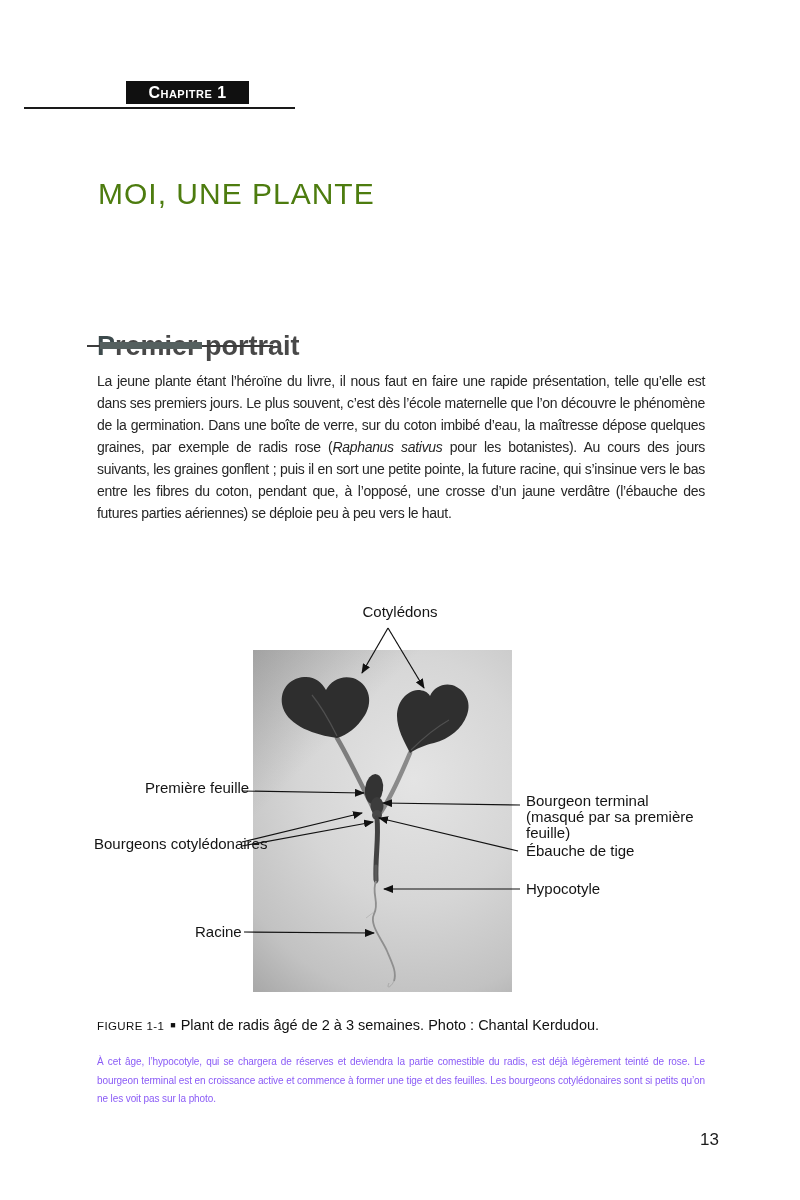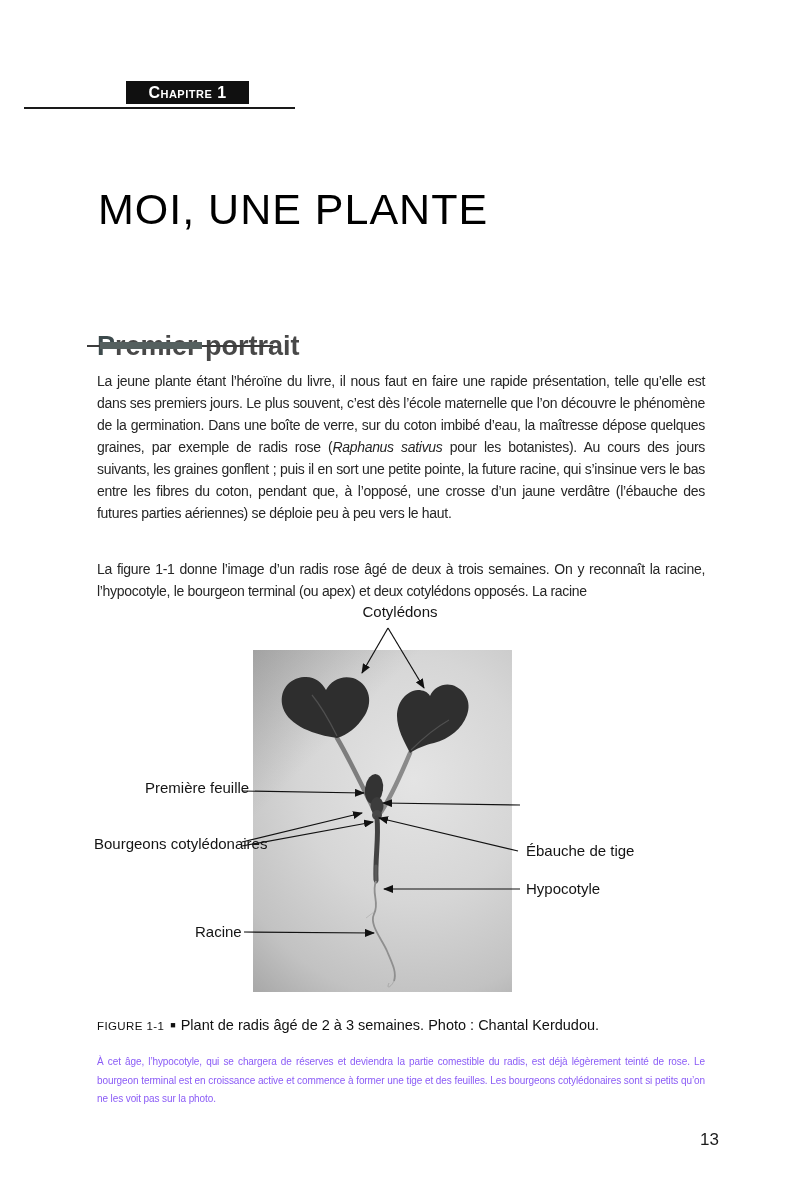--- a/index.html
+++ b/index.html
@@ -8,22 +8,22 @@
     font-family:"Liberation Sans",sans-serif;color:#262626;
   }
   
   .chap-line{position:absolute;left:24px;top:107px;width:271px;height:2px;background:#1a1a1a;}
   .chap-box{
     position:absolute;left:126px;top:81px;width:123px;height:23px;background:#101010;
     color:#ffffff;display:flex;align-items:center;justify-content:center;
     font-variant:small-caps;font-weight:bold;font-size:16px;letter-spacing:.5px;line-height:1;
   }
   .book-title{
-    position:absolute;left:98px;top:158px;font-size:43px;font-weight:300;
-    letter-spacing:1px;color:#000000;line-height:1.05;white-space:nowrap;
+    position:absolute;left:98px;top:158px;font-size:30px;font-weight:300;
+    letter-spacing:1px;color:#4d7c0f;line-height:1.05;white-space:nowrap;
   }
   
   .sec-head{position:absolute;left:97px;top:308px;font-size:27px;line-height:32px;color:#484848;white-space:nowrap;}
   .sec-head .initial{font-weight:bold;color:#3d4a4c;}
   .sec-rule-thin{position:absolute;left:87px;top:345px;width:186px;height:2px;background:#3c3c3c;}
   .sec-rule-thick{position:absolute;left:100px;top:342px;width:102px;height:7px;background:#55605f;}
   
   .para{
     position:absolute;left:97px;width:608px;font-size:14px;line-height:22px;
     letter-spacing:-0.3px;text-align:justify;color:#262626;margin-top:12px;
@@ -71,21 +71,20 @@
   <div class="chap-box">
     <span>Chapitre 1</span>
   </div>
   <h1 class="book-title">MOI, UNE PLANTE</h1>
 
   <h2 class="sec-head"><span class="initial">P</span><span>remier portrait</span></h2>
   <div class="sec-rule-thin"></div>
   <div class="sec-rule-thick"></div>
 
   <p class="para para-1"><span>La jeune plante étant l’héroïne du livre, il nous faut en faire une rapide présentation, telle qu’elle est dans ses premiers jours. Le plus souvent, c’est dès l’école maternelle que l’on découvre le phénomène de la germination. Dans une boîte de verre, sur du coton imbibé d’eau, la maîtresse dépose quelques graines, par exemple de radis rose (</span><span class="species">Raphanus sativus</span><span> pour les botanistes). Au cours des jours suivants, les graines gonflent ; puis il en sort une petite pointe, la future racine, qui s’insinue vers le bas entre les fibres du coton, pendant que, à l’opposé, une crosse d’un jaune verdâtre (l’ébauche des futures parties aériennes) se déploie peu à peu vers le haut.</span></p>
-  <p class="para para-2">La figure 1-1 donne l’image d’un radis rose âgé de deux à trois semaines. On y reconnaît la racine, l’hypocotyle, le bourgeon terminal (ou apex) et deux cotylédons opposés. La racine</p>
 
   <div class="figure">
 
     <div class="photo">
       <svg width="259" height="342" viewBox="0 0 259 342">
 
         <path d="M 84 88 C 96 108, 112 142, 123 164" stroke="#7d7d7d" stroke-width="4.5" fill="none" stroke-linecap="round"></path>
         <path d="M 157 103 C 149 122, 138 147, 128 162" stroke="#8a8a8a" stroke-width="4.5" fill="none" stroke-linecap="round"></path>
 
         <path d="M 84 88 C 62 85, 36 76, 30 58 C 25 41, 36 28, 51 27 C 61 26, 69 32, 73 40 C 78 30, 89 25, 100 28 C 115 33, 121 50, 112 65 C 104 78, 94 85, 84 88 Z" fill="#2e2e2e"></path>
@@ -119,20 +118,24 @@
       <line x1="430" y1="205" x2="293" y2="203" stroke="#111" stroke-width="1.2" marker-end="url(#ah)"></line>
       <line x1="428" y1="251" x2="289" y2="218" stroke="#111" stroke-width="1.2" marker-end="url(#ah)"></line>
       <line x1="152" y1="242" x2="272" y2="213" stroke="#111" stroke-width="1.2" marker-end="url(#ah)"></line>
       <line x1="152" y1="246" x2="283" y2="222" stroke="#111" stroke-width="1.2" marker-end="url(#ah)"></line>
       <line x1="430" y1="289" x2="294" y2="289" stroke="#111" stroke-width="1.2" marker-end="url(#ah)"></line>
       <line x1="154" y1="332" x2="284" y2="333" stroke="#111" stroke-width="1.2" marker-end="url(#ah)"></line>
     </svg>
 
     <div class="fig-label lbl-cotyledons">Cotylédons</div>
     <div class="fig-label lbl-premiere">Première feuille</div>
+    <div class="fig-label lbl-bterm">
+      <div>Bourgeon terminal</div>
+      <div>(masqué par sa première feuille)</div>
+    </div>
     <div class="fig-label lbl-ebauche">Ébauche de tige</div>
     <div class="fig-label lbl-bcot">Bourgeons cotylédonaires</div>
     <div class="fig-label lbl-hypo">Hypocotyle</div>
     <div class="fig-label lbl-racine">Racine</div>
   </div>
 
   <div class="caption-head"><span class="caption-tag">FIGURE 1-1</span><span class="caption-sep">■</span><span class="caption-title">Plant de radis âgé de 2 à 3 semaines. Photo : Chantal Kerdudou.</span></div>
   <p class="caption-body">À cet âge, l’hypocotyle, qui se chargera de réserves et deviendra la partie comestible du radis, est déjà légèrement teinté de rose. Le bourgeon terminal est en croissance active et commence à former une tige et des feuilles. Les bourgeons cotylédonaires sont si petits qu’on ne les voit pas sur la photo.</p>
 
   <div class="page-number">13</div>

